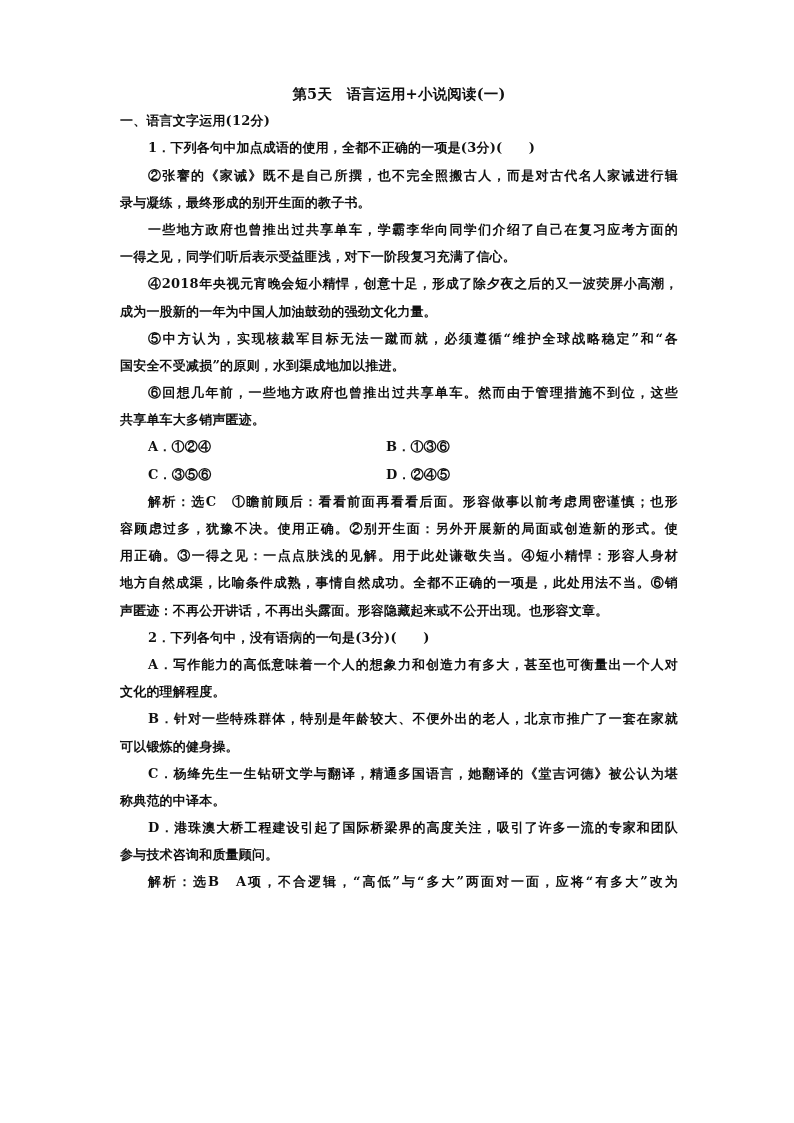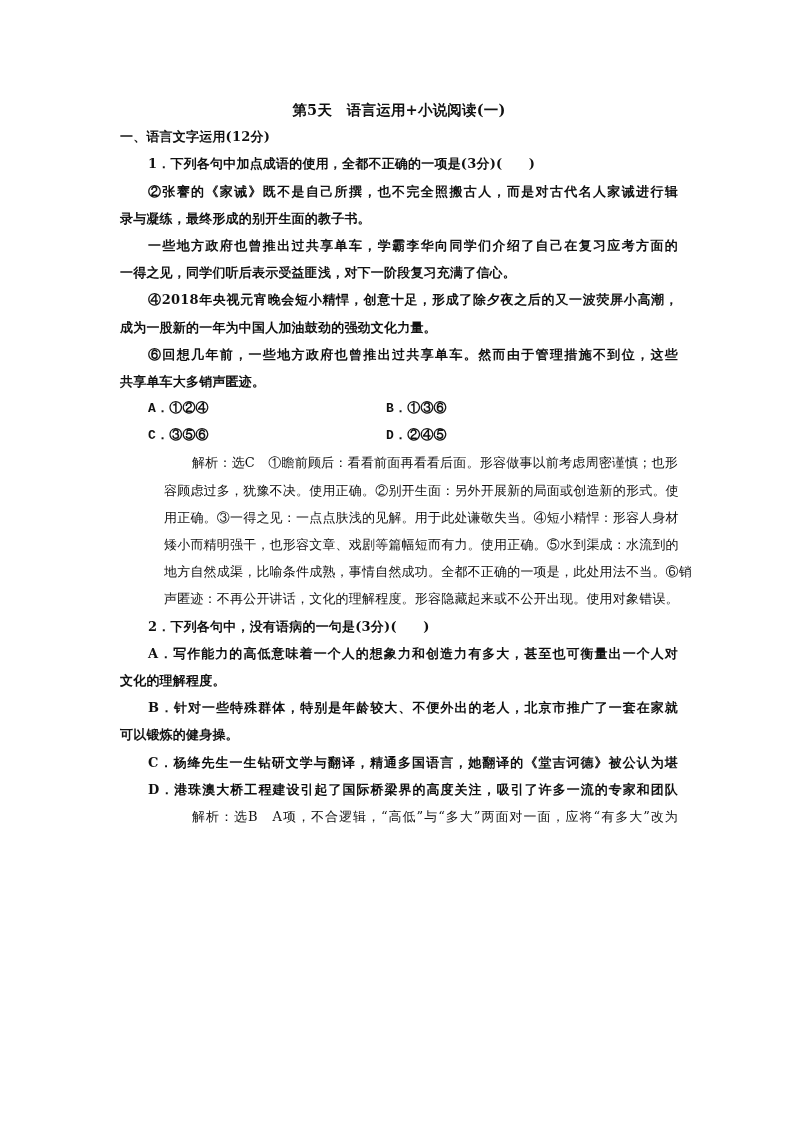--- a/index.html
+++ b/index.html
@@ -1,26 +1,26 @@
 <!DOCTYPE html>
 <html><head>
 <meta charset="utf-8">
 <style>
   html, body { margin: 0; padding: 0; background: #ffffff; }
   body { width: 794px; height: 1123px; position: relative; overflow: hidden;
          font-family: "DejaVu Serif", "Liberation Serif", serif; color: #111; }
-  .page { position: absolute; left: 120px; top: 96px; width: 558px; }
+  .page { position: absolute; left: 120px; top: 80px; width: 558px; }
   .line { font-size: 13px; line-height: 27.2px; height: 27.2px; white-space: nowrap; overflow: visible; font-weight: bold; letter-spacing: 0.2px; }
   .title { text-align: center; font-size: 14.5px; font-weight: bold; }
   .indent { padding-left: 28px; }
   .justify { text-align: justify; text-align-last: justify; }
   .opts { display: flex; }
-  .opts .opt { width: 238px; font-family: Liberation Mono, monospace; }
+  .opts .opt { width: 238px; }
   .opts .opt:first-child { margin-left: 28px; }
-  .analysis { font-weight: normal; margin-left: 44px; }
+  .analysis { font-weight: bold; }
 </style>
 </head>
 <body>
 
 <div class="page">
   <div class="line title">第5天　语言运用+小说阅读(一)</div>
   <div class="line">一、语言文字运用(12分)</div>
 
   <div class="line indent">1．下列各句中加点成语的使用，全都不正确的一项是(3分)(　　)</div>
 
@@ -30,55 +30,60 @@
   </div>
   <div>
     <div class="line indent justify">一些地方政府也曾推出过共享单车，学霸李华向同学们介绍了自己在复习应考方面的</div>
     <div class="line">一得之见，同学们听后表示受益匪浅，对下一阶段复习充满了信心。</div>
   </div>
   <div>
     <div class="line indent justify">④2018年央视元宵晚会短小精悍，创意十足，形成了除夕夜之后的又一波荧屏小高潮，</div>
     <div class="line">成为一股新的一年为中国人加油鼓劲的强劲文化力量。</div>
   </div>
   <div>
+    <div class="line indent justify">⑤中方认为，实现核裁军目标无法一蹴而就，必须遵循“维护全球战略稳定”和“各</div>
+    <div class="line">国安全不受减损”的原则，水到渠成地加以推进。</div>
+  </div>
+  <div>
     <div class="line indent justify">⑥回想几年前，一些地方政府也曾推出过共享单车。然而由于管理措施不到位，这些</div>
     <div class="line">共享单车大多销声匿迹。</div>
   </div>
 
   <div class="line opts">
     <span class="opt">A．①②④</span>
     <span class="opt">B．①③⑥</span>
   </div>
   <div class="line opts">
     <span class="opt">C．③⑤⑥</span>
     <span class="opt">D．②④⑤</span>
   </div>
 
   <div>
     <div class="line indent justify analysis">解析：选C　①瞻前顾后：看看前面再看看后面。形容做事以前考虑周密谨慎；也形</div>
     <div class="line justify analysis">容顾虑过多，犹豫不决。使用正确。②别开生面：另外开展新的局面或创造新的形式。使</div>
     <div class="line justify analysis">用正确。③一得之见：一点点肤浅的见解。用于此处谦敬失当。④短小精悍：形容人身材</div>
-    <div class="line justify analysis">矮小而精明强干，也形容文章、戏剧等篇幅短而有力。使用正确。⑤水到渠成：水流到的</div>
     <div class="line justify analysis">地方自然成渠，比喻条件成熟，事情自然成功。全都不正确的一项是，此处用法不当。⑥销</div>
-    <div class="line analysis">声匿迹：不再公开讲话，文化的理解程度。形容隐藏起来或不公开出现。使用对象错误。</div>
+    <div class="line analysis">声匿迹：不再公开讲话，不再出头露面。形容隐藏起来或不公开出现。也形容文章。</div>
   </div>
 
   <div class="line indent">2．下列各句中，没有语病的一句是(3分)(　　)</div>
 
   <div>
     <div class="line indent justify">A．写作能力的高低意味着一个人的想象力和创造力有多大，甚至也可衡量出一个人对</div>
     <div class="line">文化的理解程度。</div>
   </div>
   <div>
     <div class="line indent justify">B．针对一些特殊群体，特别是年龄较大、不便外出的老人，北京市推广了一套在家就</div>
     <div class="line">可以锻炼的健身操。</div>
   </div>
   <div>
     <div class="line indent justify">C．杨绛先生一生钻研文学与翻译，精通多国语言，她翻译的《堂吉诃德》被公认为堪</div>
+    <div class="line">称典范的中译本。</div>
   </div>
   <div>
     <div class="line indent justify">D．港珠澳大桥工程建设引起了国际桥梁界的高度关注，吸引了许多一流的专家和团队</div>
+    <div class="line">参与技术咨询和质量顾问。</div>
   </div>
 
   <div>
     <div class="line indent justify analysis">解析：选B　A项，不合逻辑，“高低”与“多大”两面对一面，应将“有多大”改为</div>
   </div>
 </div>
 
 </body></html>

